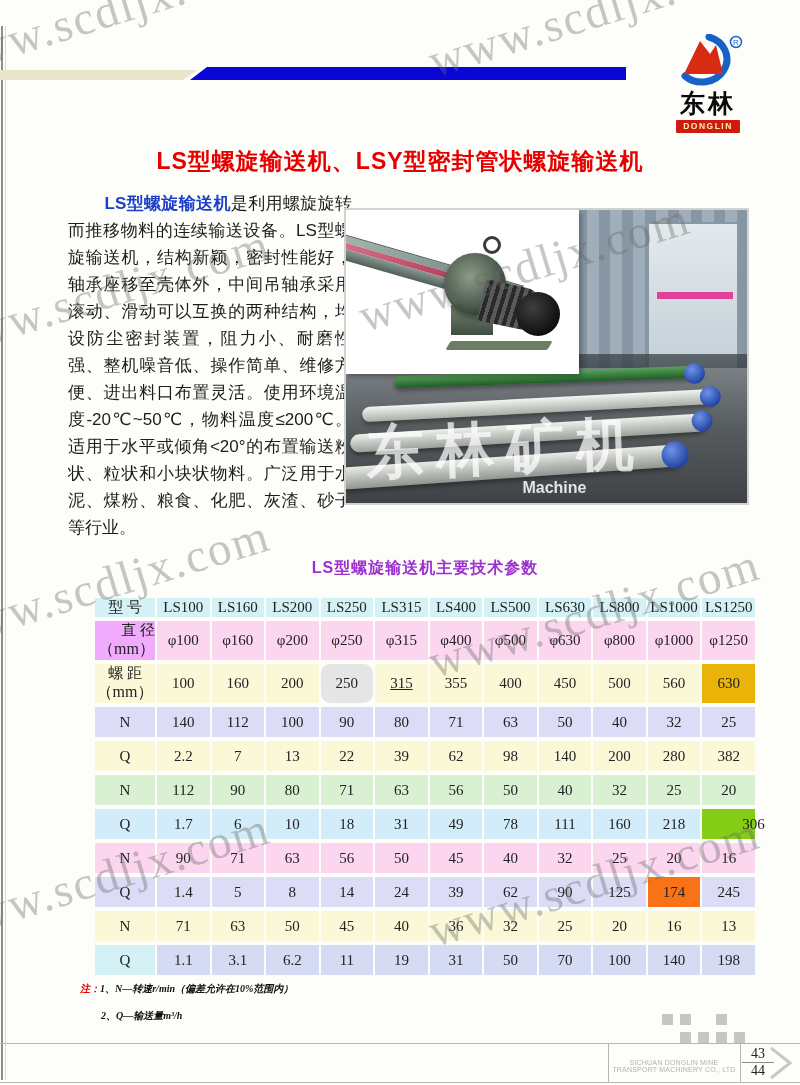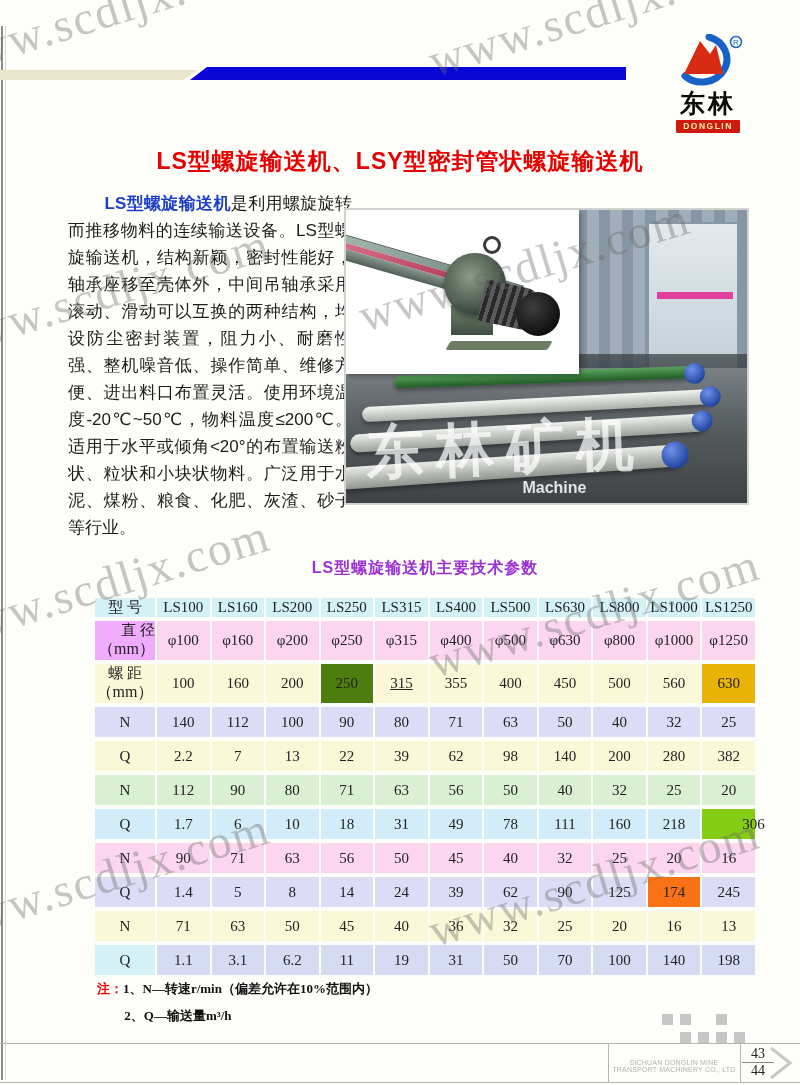--- a/index.html
+++ b/index.html
@@ -88,22 +88,22 @@
         border-collapse:separate;border-spacing:2px 4px;
         font-family:"Liberation Serif","DejaVu Serif",serif;font-size:15px;color:#222;}
   table.spec th,table.spec td{text-align:center;vertical-align:middle;padding:0;font-weight:normal;}
   col.c-lbl{width:60px;}
   .r-head th{height:16px;}
   .r-dim td{height:31px;}
   .r-data td{height:30px;}
   td.lbl .sub{font-size:16px;margin-top:-1px;}
 
   
-  .notes{position:absolute;left:97px;top:975px;font-family:"Liberation Serif","DejaVu Serif",serif;
-        font-size:13px;font-weight:bold;line-height:27px;color:#111;}
+  .notes{position:absolute;left:80px;top:975px;font-family:"Liberation Serif","DejaVu Serif",serif;
+        font-size:10px;font-weight:bold;line-height:27px;color:#111;font-style:italic;}
   .note-prefix{color:var(--accent-red);}
   .note-line2{margin-left:2.1em;}
 
   
   .sq{position:absolute;width:11px;height:11px;background:#c6c6c6;}
   .footer{position:absolute;left:0;right:0;top:1043px;height:38px;
         border-top:1px solid #b5b5b5;border-bottom:1px solid #b5b5b5;}
   .fdiv{position:absolute;top:0;bottom:0;width:1px;background:#b5b5b5;}
   .fdiv-1{left:608px;} .fdiv-2{left:740px;}
   .company{position:absolute;left:610px;width:128px;top:15px;text-align:center;
@@ -224,21 +224,21 @@
           <td style="background: rgb(251, 214, 238);">φ1250</td>
         </tr>
         <tr class="r-dim">
           <td class="lbl" style="background: rgb(251, 248, 216);">
             <div>螺 距</div>
             <div class="sub">（mm）</div>
           </td>
           <td style="background: rgb(251, 248, 216);">100</td>
           <td style="background: rgb(251, 248, 216);">160</td>
           <td style="background: rgb(251, 248, 216);">200</td>
-          <td style="background: #4d7c0f;">250</td>
+          <td style="background: #e5e5e5; border-radius: 9px;">250</td>
           <td style="background: rgb(251, 248, 216); text-decoration: underline;">315</td>
           <td style="background: rgb(251, 248, 216);">355</td>
           <td style="background: rgb(251, 248, 216);">400</td>
           <td style="background: rgb(251, 248, 216);">450</td>
           <td style="background: rgb(251, 248, 216);">500</td>
           <td style="background: rgb(251, 248, 216);">560</td>
           <td style="background: #eab308;">630</td>
         </tr>
         <tr class="r-data">
           <td class="lbl" style="background: rgb(220, 220, 246);">

